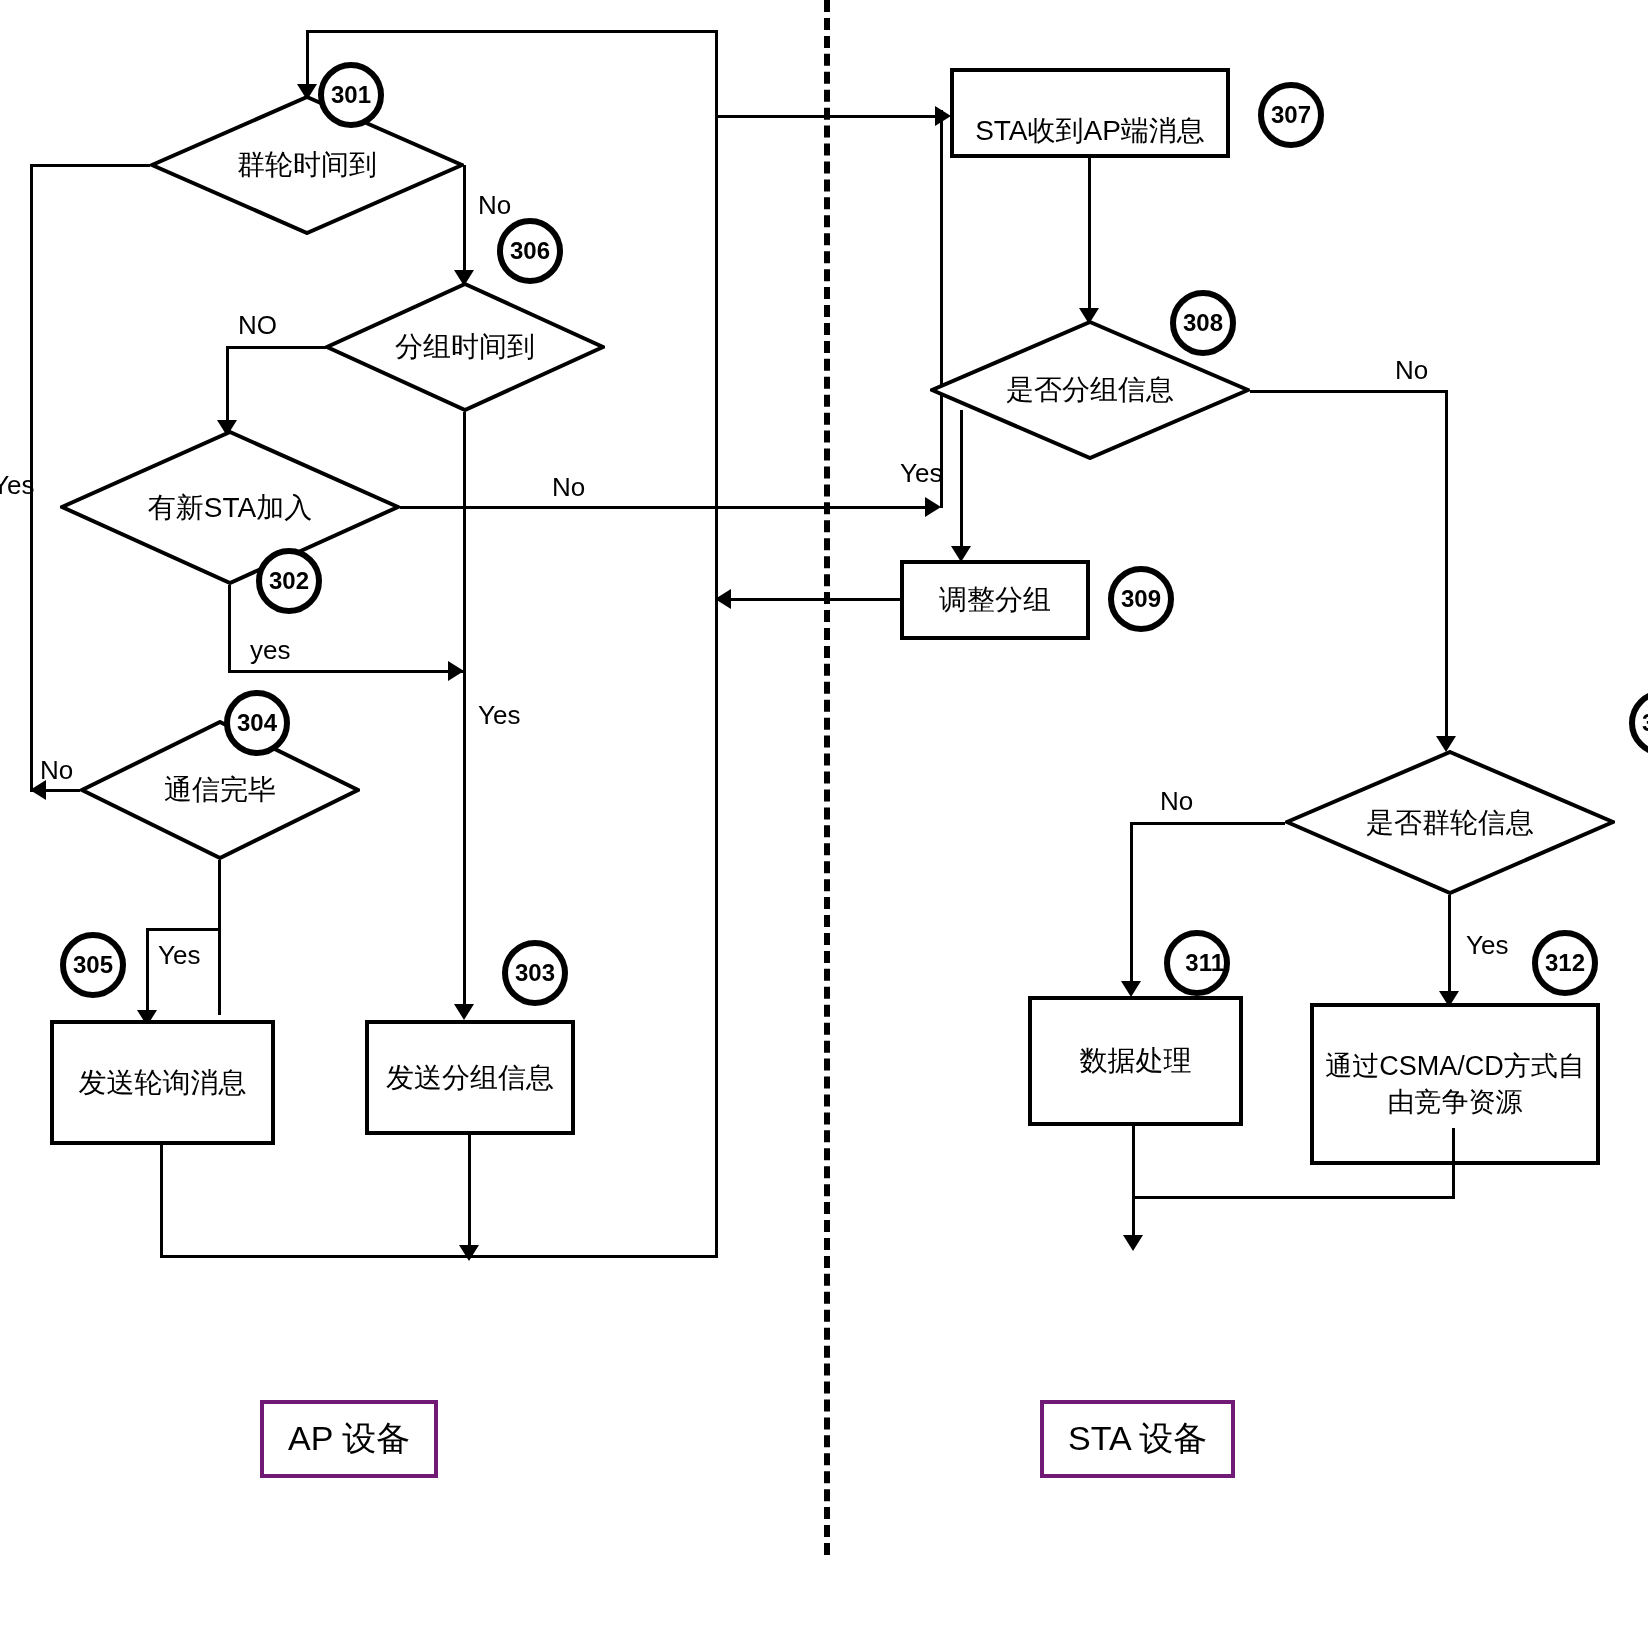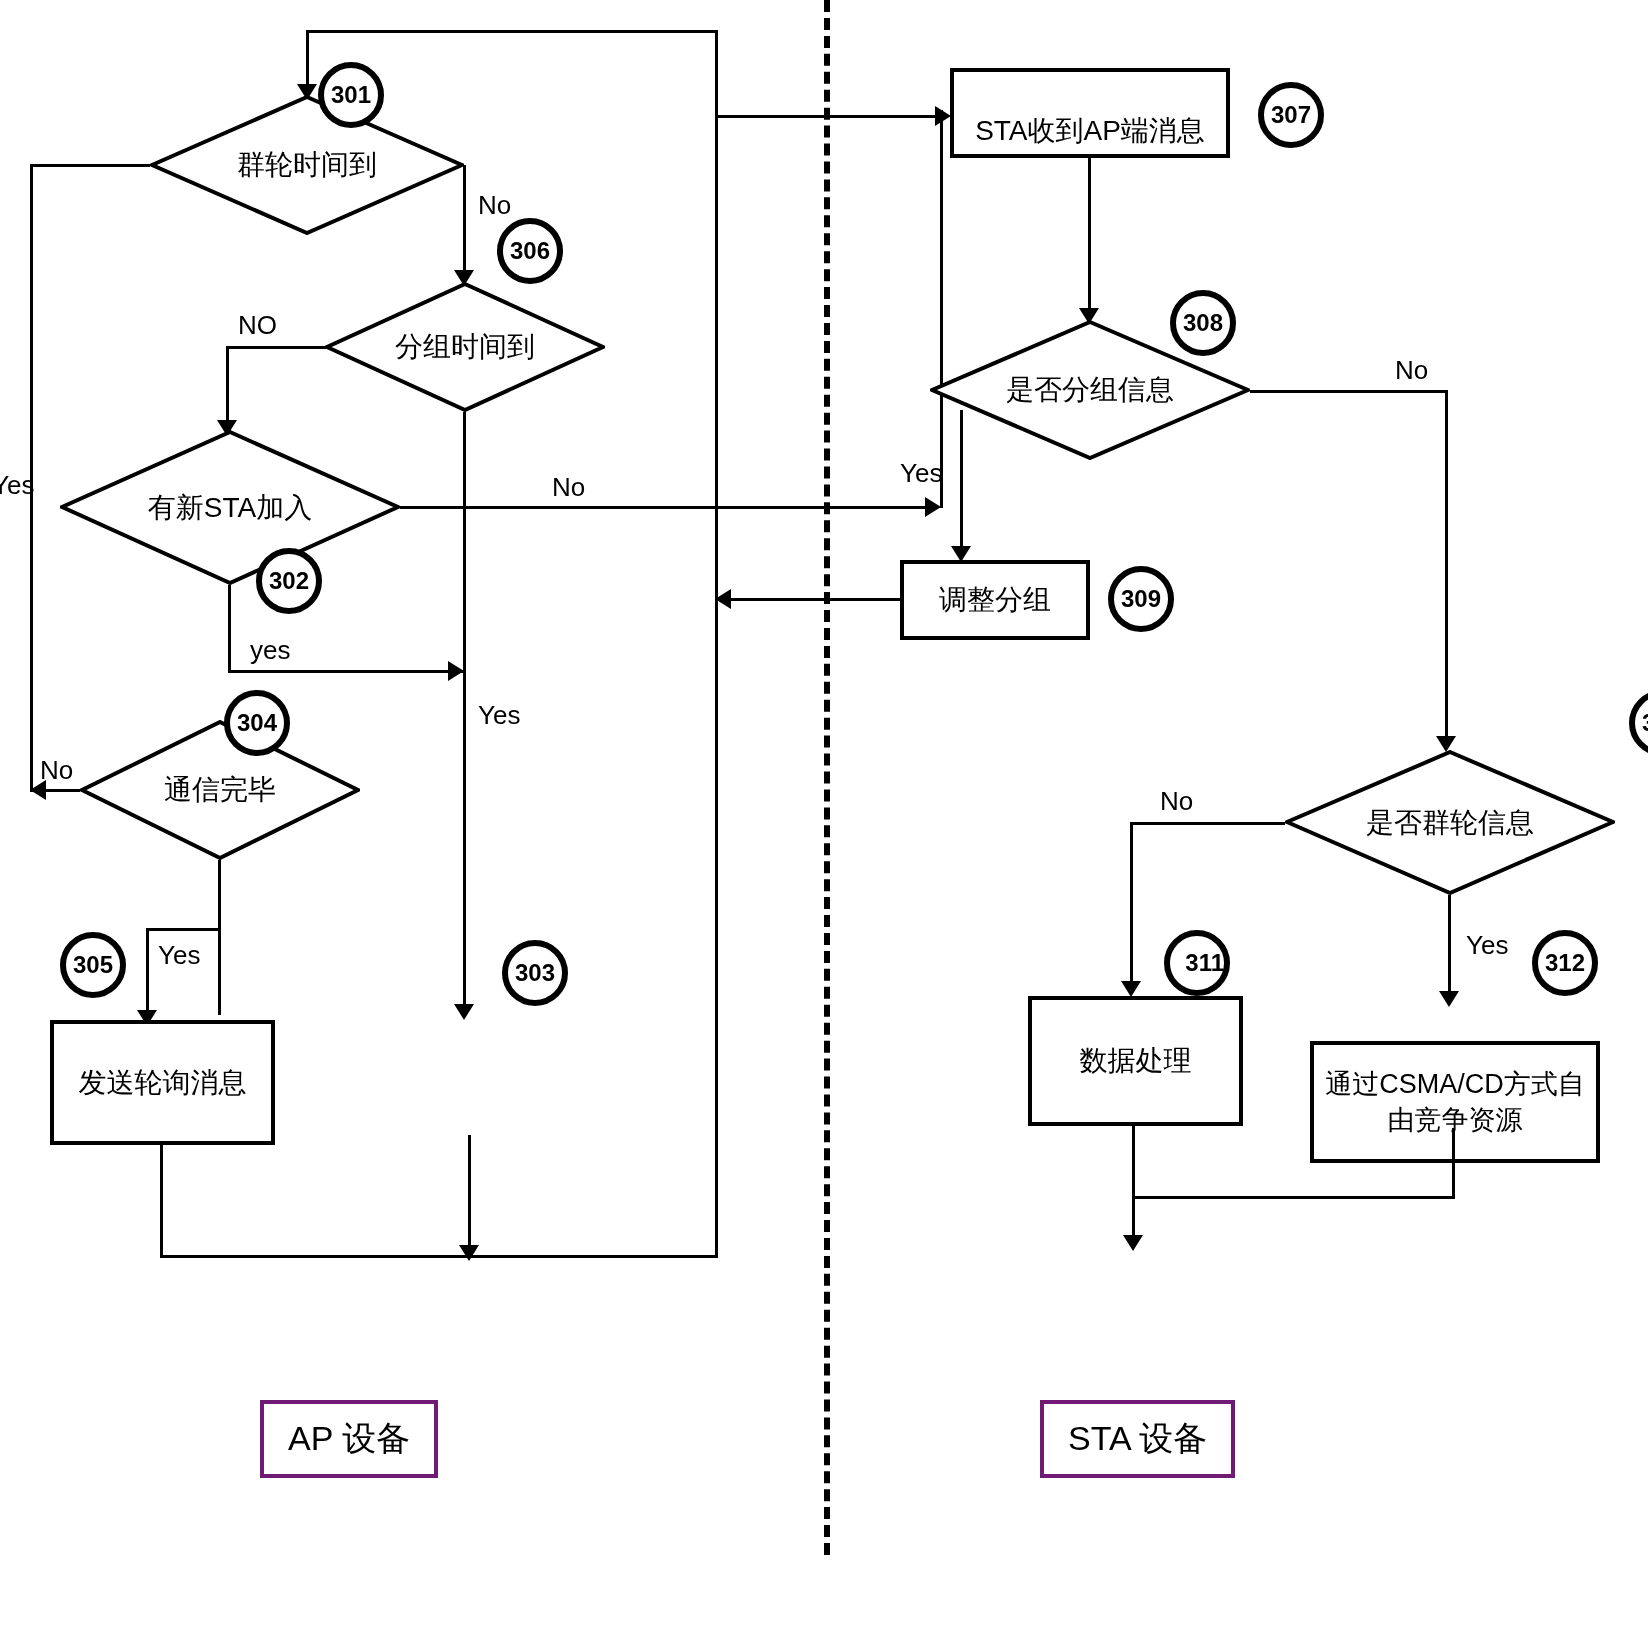--- a/index.html
+++ b/index.html
@@ -209,20 +209,23 @@
   <div class="arrow-down" style="left:137px; top:1010px;"></div>
   <div class="label" style="left:158px; top:940px;">Yes</div>
   <div class="circle" style="left:60px; top:932px;">
       <span>305</span>
     </div>
 
   <div class="box" style="left:50px; top:1020px; width:225px; height:125px;">
     <span>发送轮询消息</span>
   </div>
 
+  <div class="box" style="left:365px; top:1020px; width:210px; height:115px;">
+    <span>发送分组信息</span>
+  </div>
   <div class="circle" style="left:502px; top:940px;">
       <span>303</span>
     </div>
 
   <div class="line line-v" style="left:160px; top:1145px; height:110px;"></div>
   <div class="line line-h" style="left:160px; top:1255px; width:555px;"></div>
   <div class="line line-v" style="left:468px; top:1135px; height:122px;"></div>
   <div class="arrow-down" style="left:459px; top:1245px;"></div>
   <div class="line line-v" style="left:715px; top:115px; height:1143px;"></div>
   <div class="line line-h" style="left:715px; top:115px; width:225px;"></div>
@@ -295,21 +298,21 @@
   <div class="arrow-down" style="left:1439px; top:991px;"></div>
   <div class="label" style="left:1466px; top:930px;">Yes</div>
 
   <div class="box" style="left:1028px; top:996px; width:215px; height:130px;">
     <span>数据处理</span>
   </div>
   <div class="circle" style="left:1164px; top:930px;justify-content:flex-end;">
       <span>311</span>
     </div>
 
-  <div class="box" style="left:1310px; top:1041px; width:290px; height:122px; font-size:27px;">
+  <div class="box" style="left:1310px; top:1003px; width:290px; height:162px; font-size:27px;">
     <span>通过CSMA/CD方式自由竞争资源</span>
   </div>
   <div class="circle" style="left:1532px; top:930px;">
       <span>312</span>
     </div>
 
   <div class="line line-v" style="left:1132px; top:1126px; height:115px;"></div>
   <div class="arrow-down" style="left:1123px; top:1235px;"></div>
   <div class="line line-v" style="left:1452px; top:1128px; height:68px;"></div>
   <div class="line line-h" style="left:1132px; top:1196px; width:323px;"></div>

